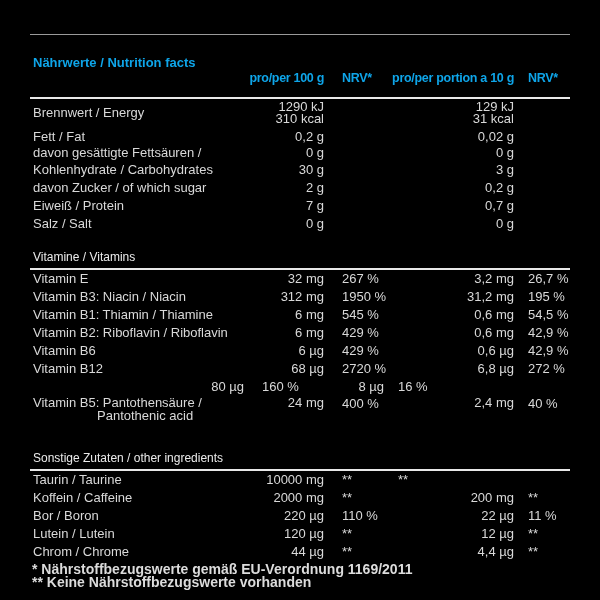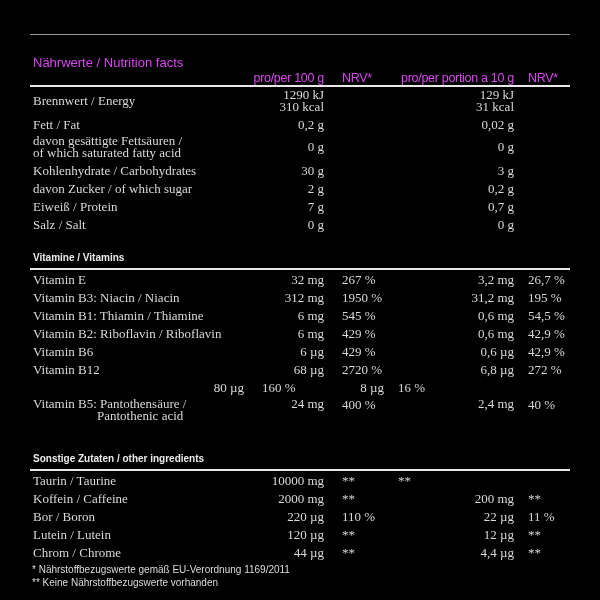--- a/index.html
+++ b/index.html
@@ -29,37 +29,36 @@
     border-top: 2px solid #e8e8e8;
     height: 0;
     margin: 0;
   }
   .grid {
     display: grid;
     grid-template-columns: minmax(0,1fr) 80px 60px 130px 56px;
     align-items: center;
   }
   .header-row {
-    font-weight: 400;
+    font-weight: 700;
     font-size: 13px;
     line-height: 13px;
-    padding: 5px 0 0 0;
-    color: #d946ef;
+    padding: 5px 0 12px 0;
+    color: #0ea5e9;
   }
   .header-row .c-val,
   .header-row .c-nrv {
     font-size: 12.5px;
     letter-spacing: -0.3px;
     margin-top: 32px;
   }
   .row {
     font-size: 13px;
     line-height: 13px;
     padding: 2.5px 0;
-    font-family: Liberation Serif, serif;
   }
   .row.multi {
     padding: 1.5px 0;
   }
   .row.multi .lbl-line,
   .row.multi .val-line {
     line-height: 12.5px;
   }
   .row.top-vals {
     align-items: start;
@@ -77,33 +76,33 @@
     align-items: flex-end;
     white-space: nowrap;
     text-align: right;
   }
   .c-nrv {
     white-space: nowrap;
   }
   .c-nrv1 { padding-left: 18px; }
   .c-nrv2 { padding-left: 14px; }
   .section-title {
-    font-weight: 700;
-    font-size: 10px;
+    font-weight: 400;
+    font-size: 12px;
     line-height: 13px;
     padding: 4px 0 4px 3px;
     color: #ebebeb;
   }
   .section-title.vitamins { margin-top: 14px; }
   .section-title.other { margin-top: 24px; }
   .footnotes {
     margin-top: 2px;
     padding-left: 2px;
-    font-size: 10px;
-    font-weight: 400;
+    font-size: 14px;
+    font-weight: 700;
     line-height: 13px;
     color: #dcdcdc;
   }
 </style>
 </head>
 <body>
 
 <div class="sheet">
 
   <div class="rule-thin"></div>
@@ -143,21 +142,20 @@
         </div>
         <div class="c-nrv c-nrv1"></div>
         <div class="c-val">
           <div class="val-line">0,02 g</div>
         </div>
         <div class="c-nrv c-nrv2"></div>
       </div>
       <div class="grid row multi">
         <div class="c-label">
           <div class="lbl-line">davon gesättigte Fettsäuren /</div>
-          <div class="lbl-line">of which saturated fatty acid</div>
         </div>
         <div class="c-val">
           <div class="val-line">0 g</div>
         </div>
         <div class="c-nrv c-nrv1"></div>
         <div class="c-val">
           <div class="val-line">0 g</div>
         </div>
         <div class="c-nrv c-nrv2"></div>
       </div>

